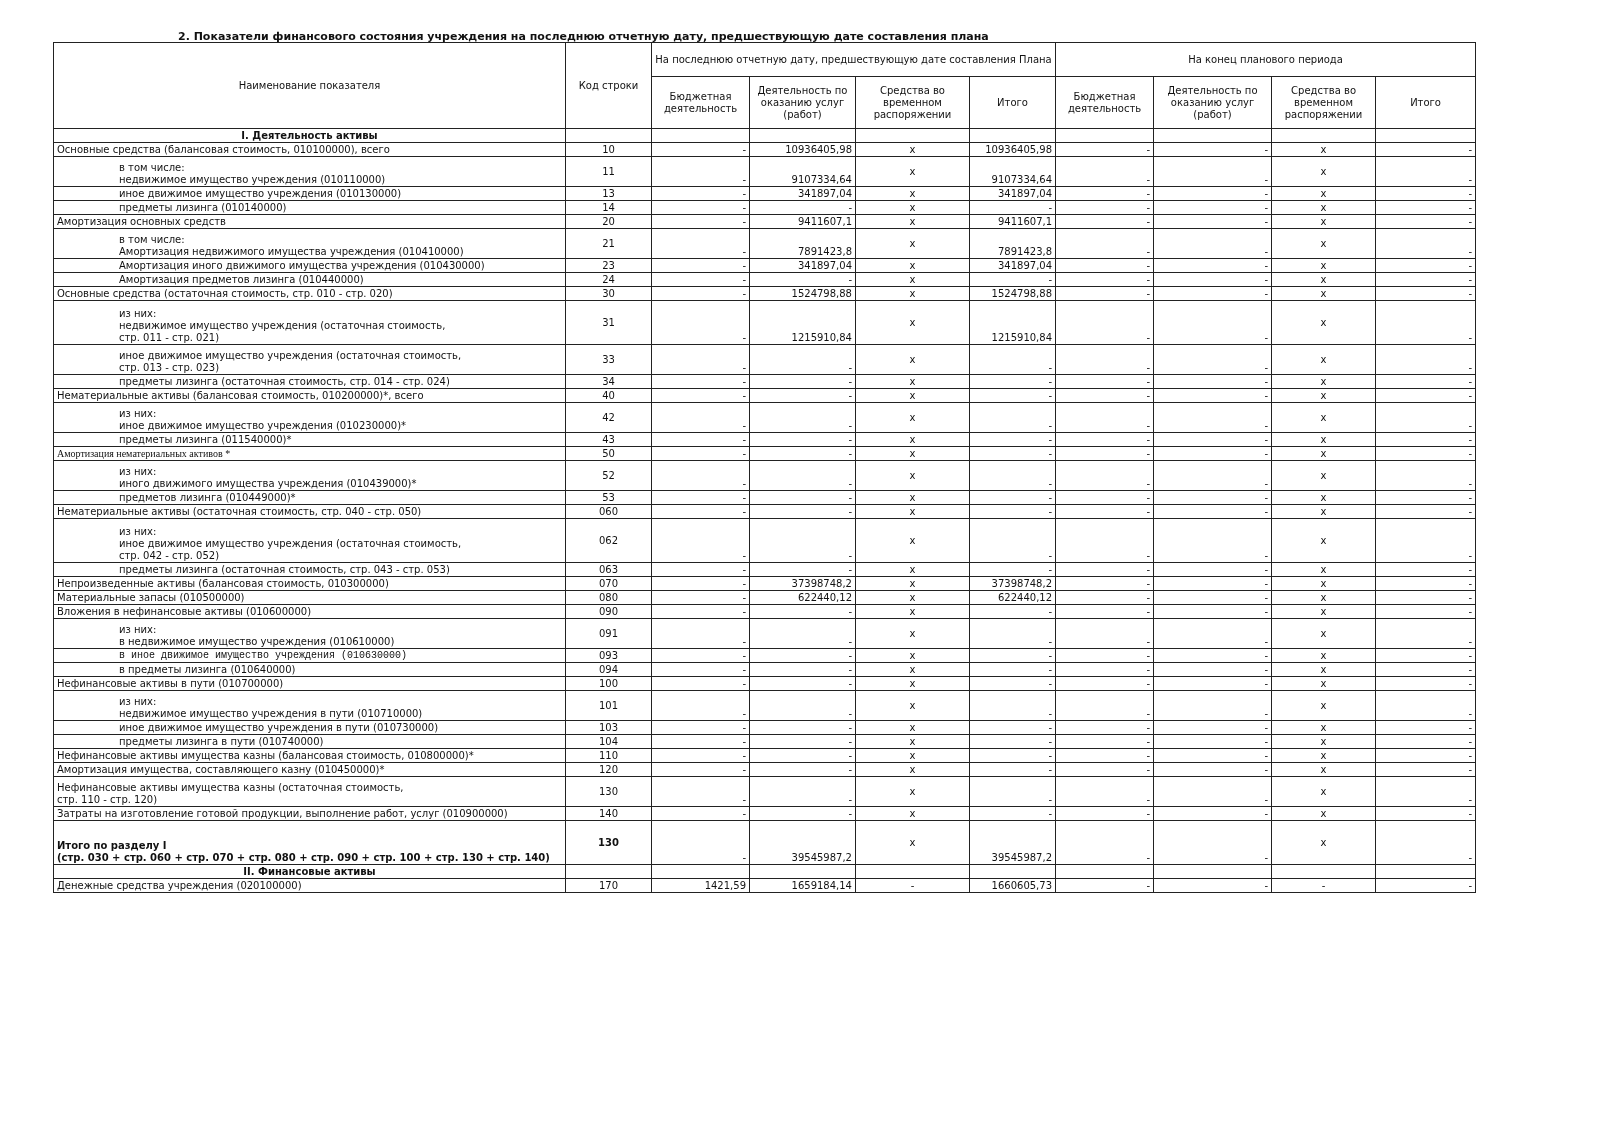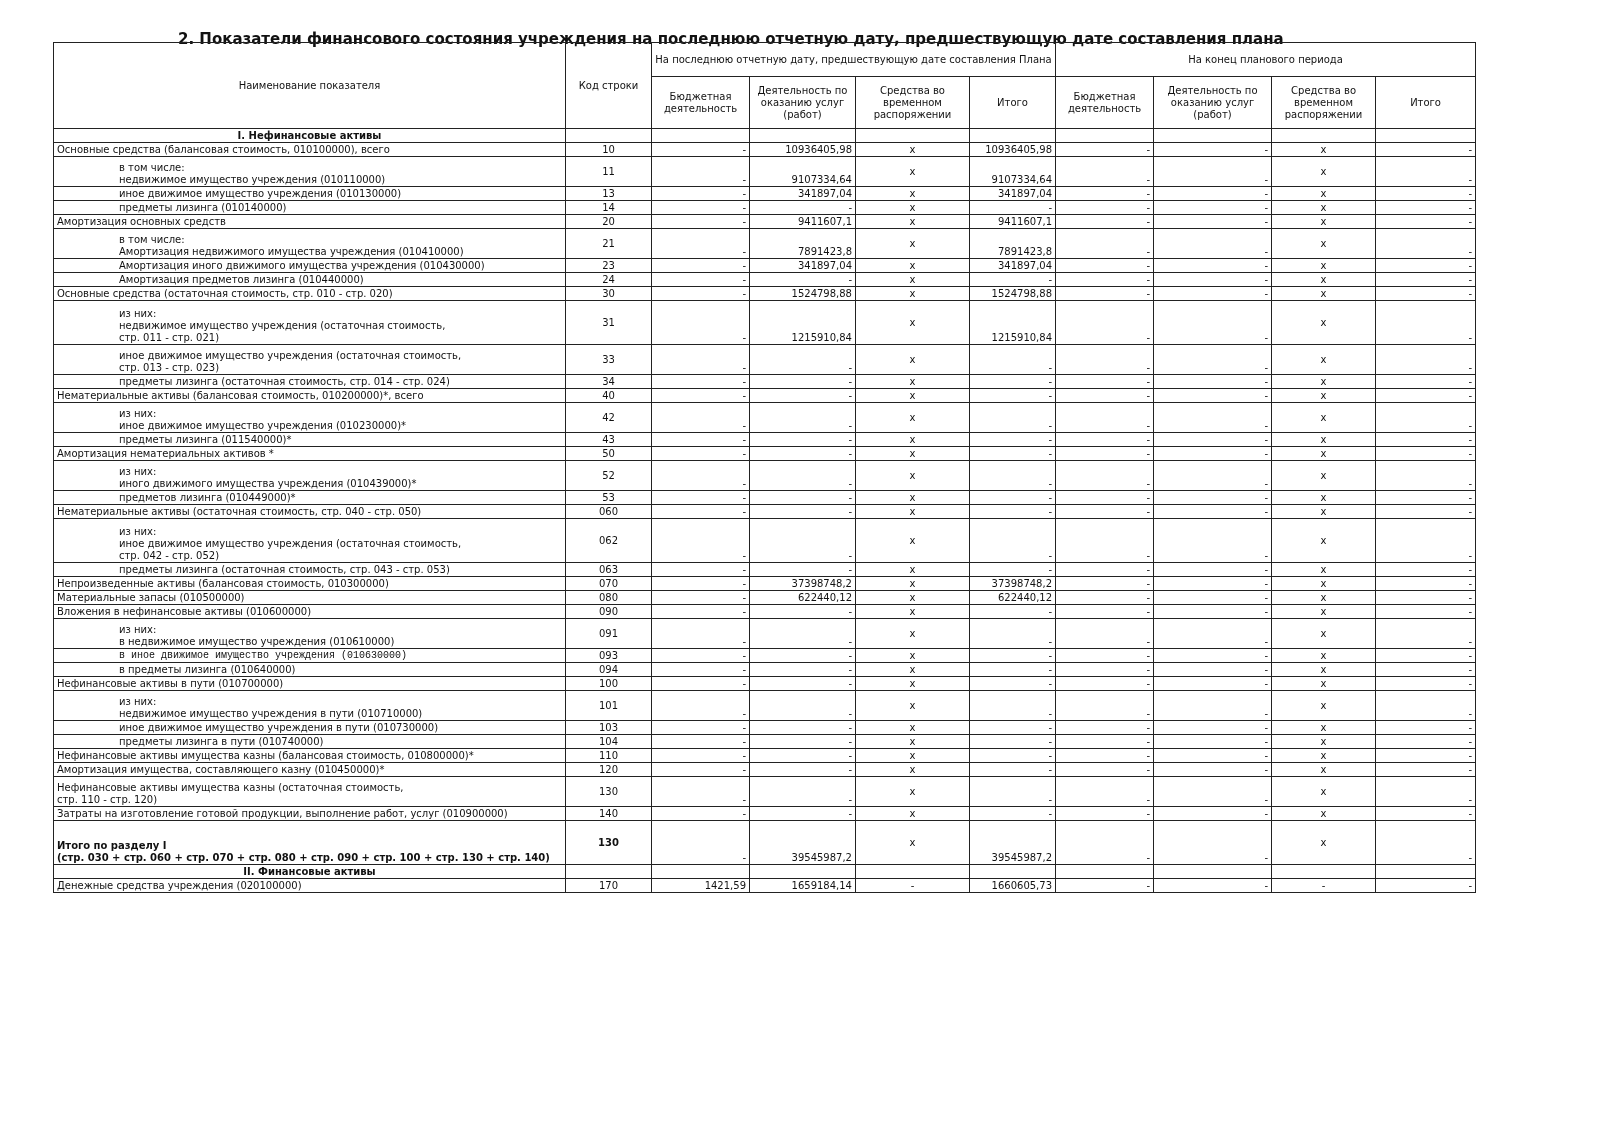--- a/index.html
+++ b/index.html
@@ -1,17 +1,17 @@
 <!DOCTYPE html>
 <html><head>
 <meta charset="utf-8">
 <style>
   html,body{margin:0;padding:0;background:#ffffff;}
   body{width:1600px;height:1127px;position:relative;overflow:hidden;font-family:"DejaVu Sans","Liberation Sans",sans-serif;color:#111;}
-  .title{position:absolute;left:178px;top:30px;font-size:15px;font-weight:bold;}
+  .title{position:absolute;left:178px;top:30px;font-size:11px;font-weight:bold;}
   table.fin{position:absolute;left:53px;top:42px;border-collapse:collapse;table-layout:fixed;width:1422px;font-size:10px;}
   table.fin td, table.fin th{border:1px solid #222;padding:0 3px;vertical-align:bottom;line-height:12px;}
   table.fin th{font-weight:normal;text-align:center;vertical-align:middle;font-size:10px;}
   .num{text-align:right;}
   .ctr{text-align:center;}
   .code{text-align:center;vertical-align:middle !important;}
   .x{text-align:center;vertical-align:middle !important;}
   .sec{text-align:center;font-weight:bold;}
   .ind1{padding-left:65px !important;}
   .bold{font-weight:bold;}
@@ -50,21 +50,21 @@
       <th>Средства во временном распоряжении</th>
       <th>Итого</th>
       <th>Бюджетная деятельность</th>
       <th>Деятельность по оказанию услуг (работ)</th>
       <th>Средства во временном распоряжении</th>
       <th>Итого</th>
     </tr>
   </thead>
   <tbody id="tbody">
       <tr style="height: 14px;">
-        <td class="sec">I. Нефинансовые активы</td>
+        <td class="sec">I. Деятельность активы</td>
         <td></td>
         <td></td>
         <td></td>
         <td></td>
         <td></td>
         <td></td>
         <td></td>
         <td></td>
         <td></td>
       </tr>
@@ -248,21 +248,21 @@
         <td class="num">-</td>
         <td class="num">-</td>
         <td class="x">x</td>
         <td class="num">-</td>
         <td class="num">-</td>
         <td class="num">-</td>
         <td class="x">x</td>
         <td class="num">-</td>
       </tr>
       <tr class="h1">
-        <td class="" style="white-space: pre-line;">Амортизация нематериальных активов *</td>
+        <td class="" style="white-space: pre-line; font-family: Liberation Serif, serif;">Амортизация нематериальных активов *</td>
         <td class="code">50</td>
         <td class="num">-</td>
         <td class="num">-</td>
         <td class="x">x</td>
         <td class="num">-</td>
         <td class="num">-</td>
         <td class="num">-</td>
         <td class="x">x</td>
         <td class="num">-</td>
       </tr>

